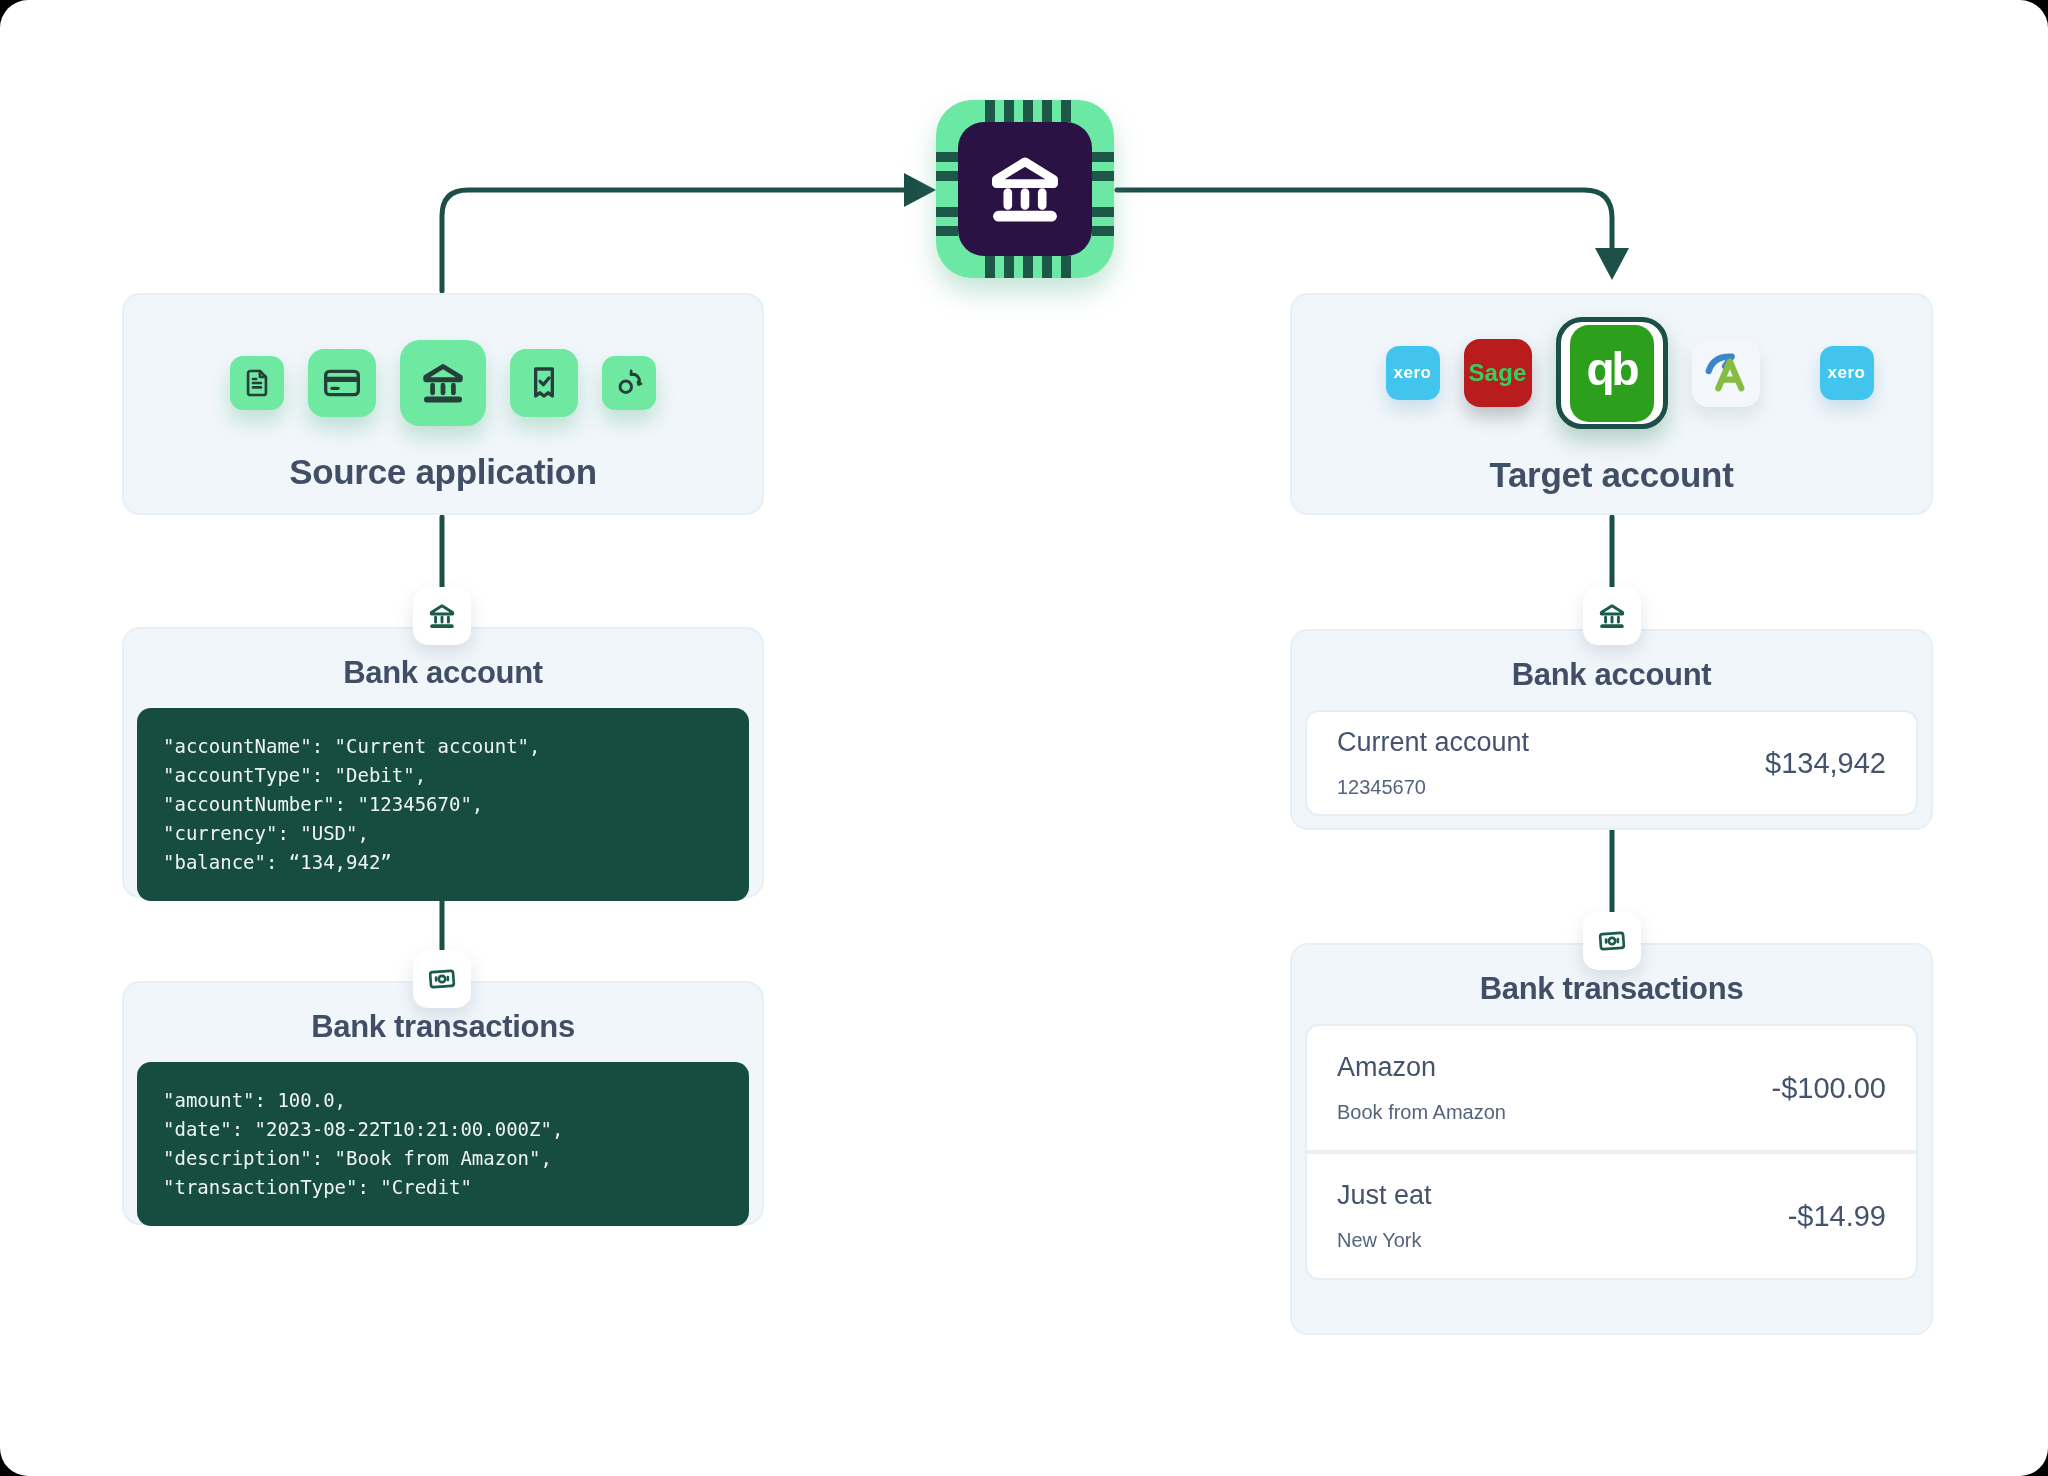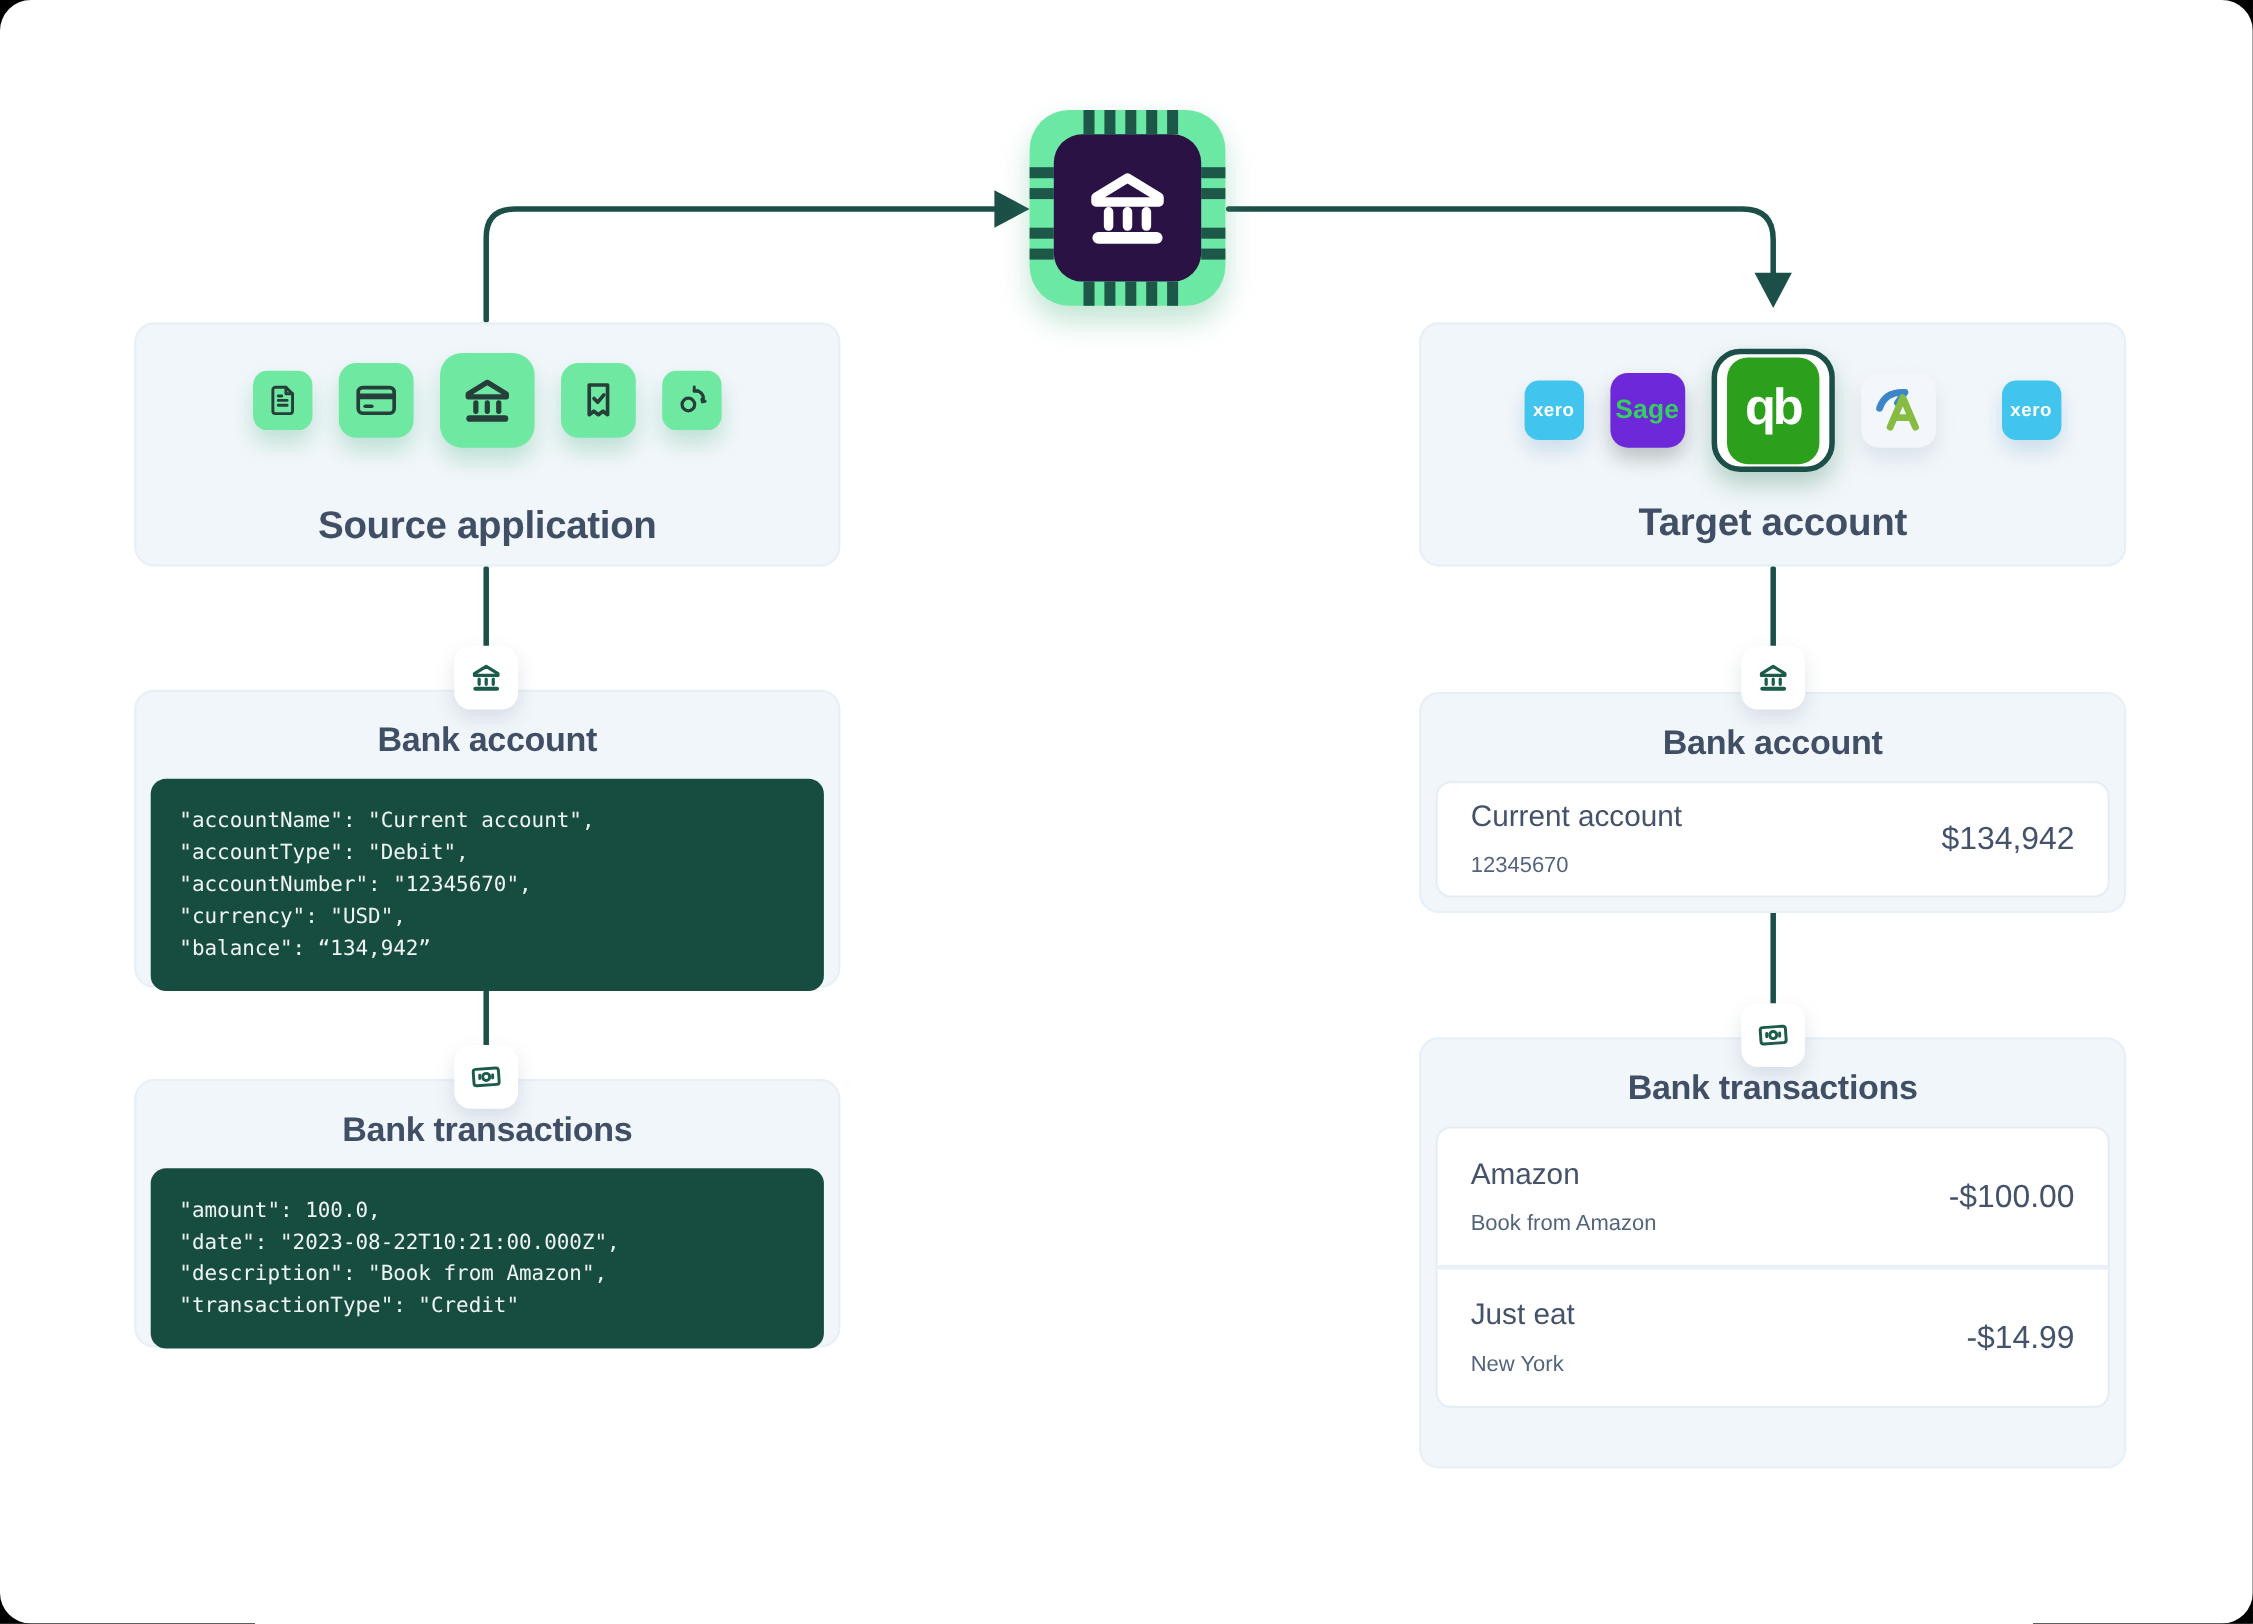--- a/index.html
+++ b/index.html
@@ -3,42 +3,42 @@
 <meta charset="utf-8">
 <style>
   html,body{margin:0;padding:0;background:#000;}
   #canvas{position:relative;width:2048px;height:1476px;background:#ffffff;border-radius:28px;overflow:hidden;
           font-family:"Liberation Sans",sans-serif;color:#414f66;}
   .overlay{position:absolute;left:0;top:0;pointer-events:none;}
 
   
   .panel{position:absolute;background:#f1f6fa;border:2px solid #e7eff7;border-radius:18px;box-sizing:border-box;
          display:flex;flex-direction:column;align-items:center;}
-  #source-panel{left:122px;top:293px;width:642px;height:222px;padding-top:26px;gap:25px;}
+  #source-panel{left:122px;top:293px;width:642px;height:222px;padding-top:45px;}
   #target-panel{left:1290px;top:293px;width:643px;height:222px;padding-top:22px;}
   #la-panel{left:122px;top:627px;width:642px;height:271px;}
   #lt-panel{left:122px;top:981px;width:642px;height:244px;}
   #ra-panel{left:1290px;top:629px;width:643px;height:201px;}
   #rt-panel{left:1290px;top:943px;width:643px;height:392px;}
 
   .panel-title{font-size:35px;font-weight:700;color:#414f66;letter-spacing:-.3px;margin-top:26px;}
   .section-title{font-size:31px;font-weight:700;color:#414f66;letter-spacing:-.3px;margin-top:26px;text-align:center;}
 
   
   .tile-row{display:flex;align-items:center;gap:24px;}
   .tile{display:flex;align-items:center;justify-content:center;box-sizing:border-box;}
   .tile.green{background:#6fe9a2;box-shadow:0 12px 20px rgba(60,170,120,.28);}
   .t-sm{width:54px;height:54px;border-radius:13px;}
   .t-md{width:68px;height:68px;border-radius:16px;}
   .t-lg{width:86px;height:86px;border-radius:20px;}
   .tile svg{display:block;}
 
   .xero-tile{background:#41c5ee;border-radius:13px;box-shadow:0 10px 18px rgba(90,150,190,.25);margin-left:36px;}
   .xero-tile span{color:#fff;font-size:17px;font-weight:700;letter-spacing:.5px;}
-  .sage-tile{background:#6d28d9;border-radius:16px;box-shadow:0 10px 18px rgba(60,70,70,.3);}
+  .sage-tile{background:#b91c1c;border-radius:16px;box-shadow:0 10px 18px rgba(60,70,70,.3);}
   .sage-tile span{color:#35cf5f;font-size:24px;font-weight:700;letter-spacing:.2px;}
   .qb-ring{width:102px;height:102px;border:5px solid #1c4f47;background:#ffffff;border-radius:26px;
            display:flex;align-items:center;justify-content:center;box-shadow:0 12px 22px rgba(40,120,80,.3);}
   .qb-tile{width:84px;height:97px;background:#2ca01c;border-radius:19px;display:flex;align-items:center;justify-content:center;}
   .qb-tile span{color:#fff;font-size:46px;font-weight:700;letter-spacing:-3px;padding-bottom:8px;}
   .fa-tile{background:#f3f6fb;border-radius:16px;box-shadow:0 10px 18px rgba(120,140,170,.18);}
 
   
   .code-block{margin-top:17px;width:612px;background:#174c41;border-radius:14px;padding:24px 26px;box-sizing:border-box;}
   .code-line{font-family:"DejaVu Sans Mono",monospace;font-size:19px;line-height:29px;color:#eef5f2;white-space:pre;}

